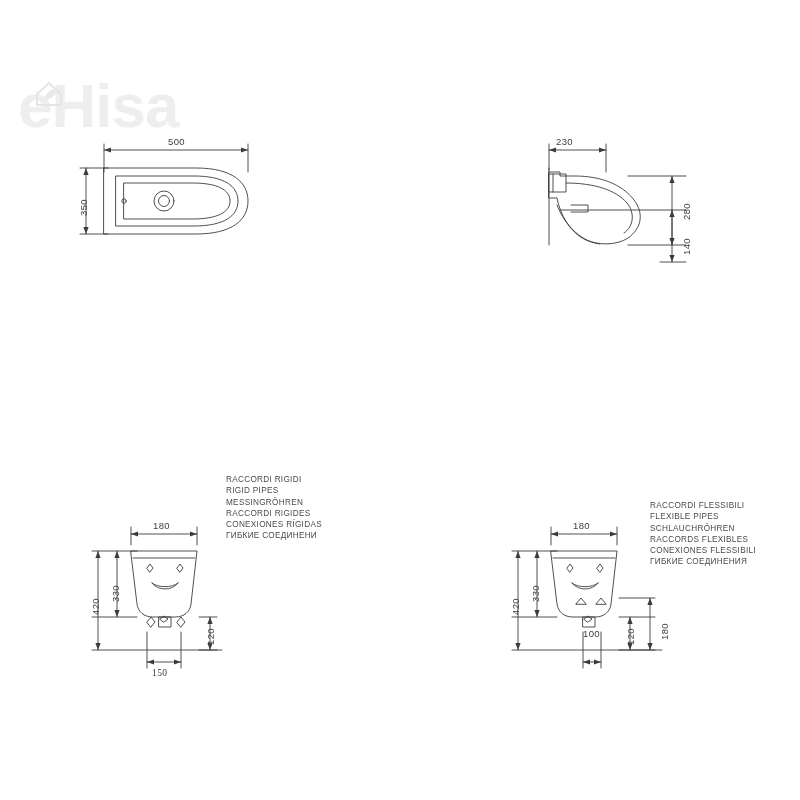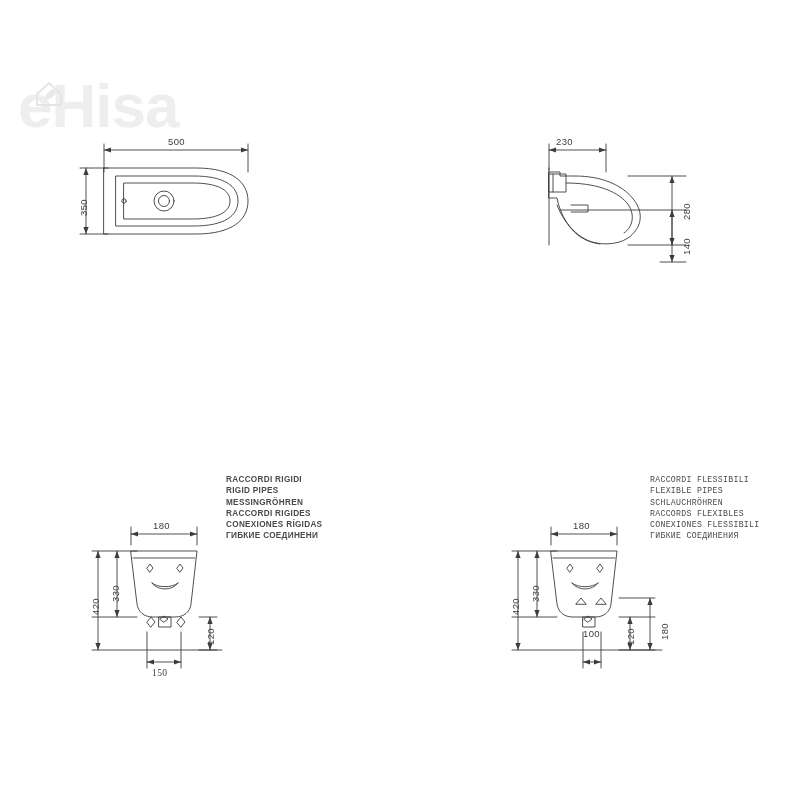--- a/index.html
+++ b/index.html
@@ -234,30 +234,30 @@
   <div class="dim-text vert" style="left:205px; top:645px;">120</div>
   <div class="dim-text" style="left:152px; top:668px;font-family:Liberation Serif, serif;">150</div>
 
   <div class="dim-text" style="left:573px; top:520px;">180</div>
   <div class="dim-text vert" style="left:510px; top:615px;">420</div>
   <div class="dim-text vert" style="left:530px; top:602px;">330</div>
   <div class="dim-text vert" style="left:625px; top:645px;">120</div>
   <div class="dim-text vert" style="left:659px; top:640px;">180</div>
   <div class="dim-text" style="left:583px; top:628px;">100</div>
 
-  <div class="legend" style="left:226px; top:474px;font-weight:bold;">
+  <div class="legend" style="left:226px; top:474px;">
     <div>RACCORDI RIGIDI</div>
     <div>RIGID PIPES</div>
     <div>MESSINGRÖHREN</div>
     <div>RACCORDI RIGIDES</div>
     <div>CONEXIONES RÍGIDAS</div>
     <div>ГИБКИЕ СОЕДИНЕНИ</div>
   </div>
 
-  <div class="legend" style="left:650px; top:474px;font-family:Liberation Mono, monospace;">
+  <div class="legend" style="left:650px; top:500px;">
     <div>RACCORDI FLESSIBILI</div>
     <div>FLEXIBLE PIPES</div>
     <div>SCHLAUCHRÖHREN</div>
     <div>RACCORDS FLEXIBLES</div>
     <div>CONEXIONES FLESSIBILI</div>
     <div>ГИБКИЕ СОЕДИНЕНИЯ</div>
   </div>
 
 </div>
 

